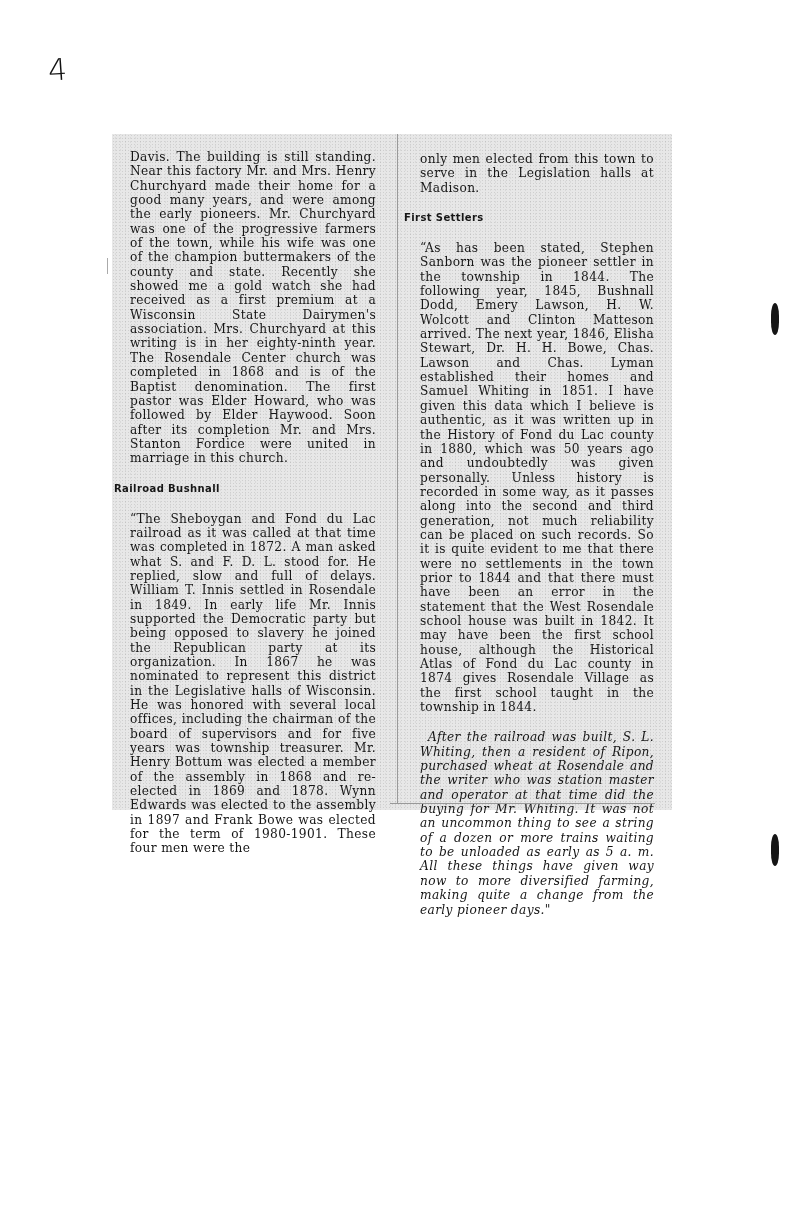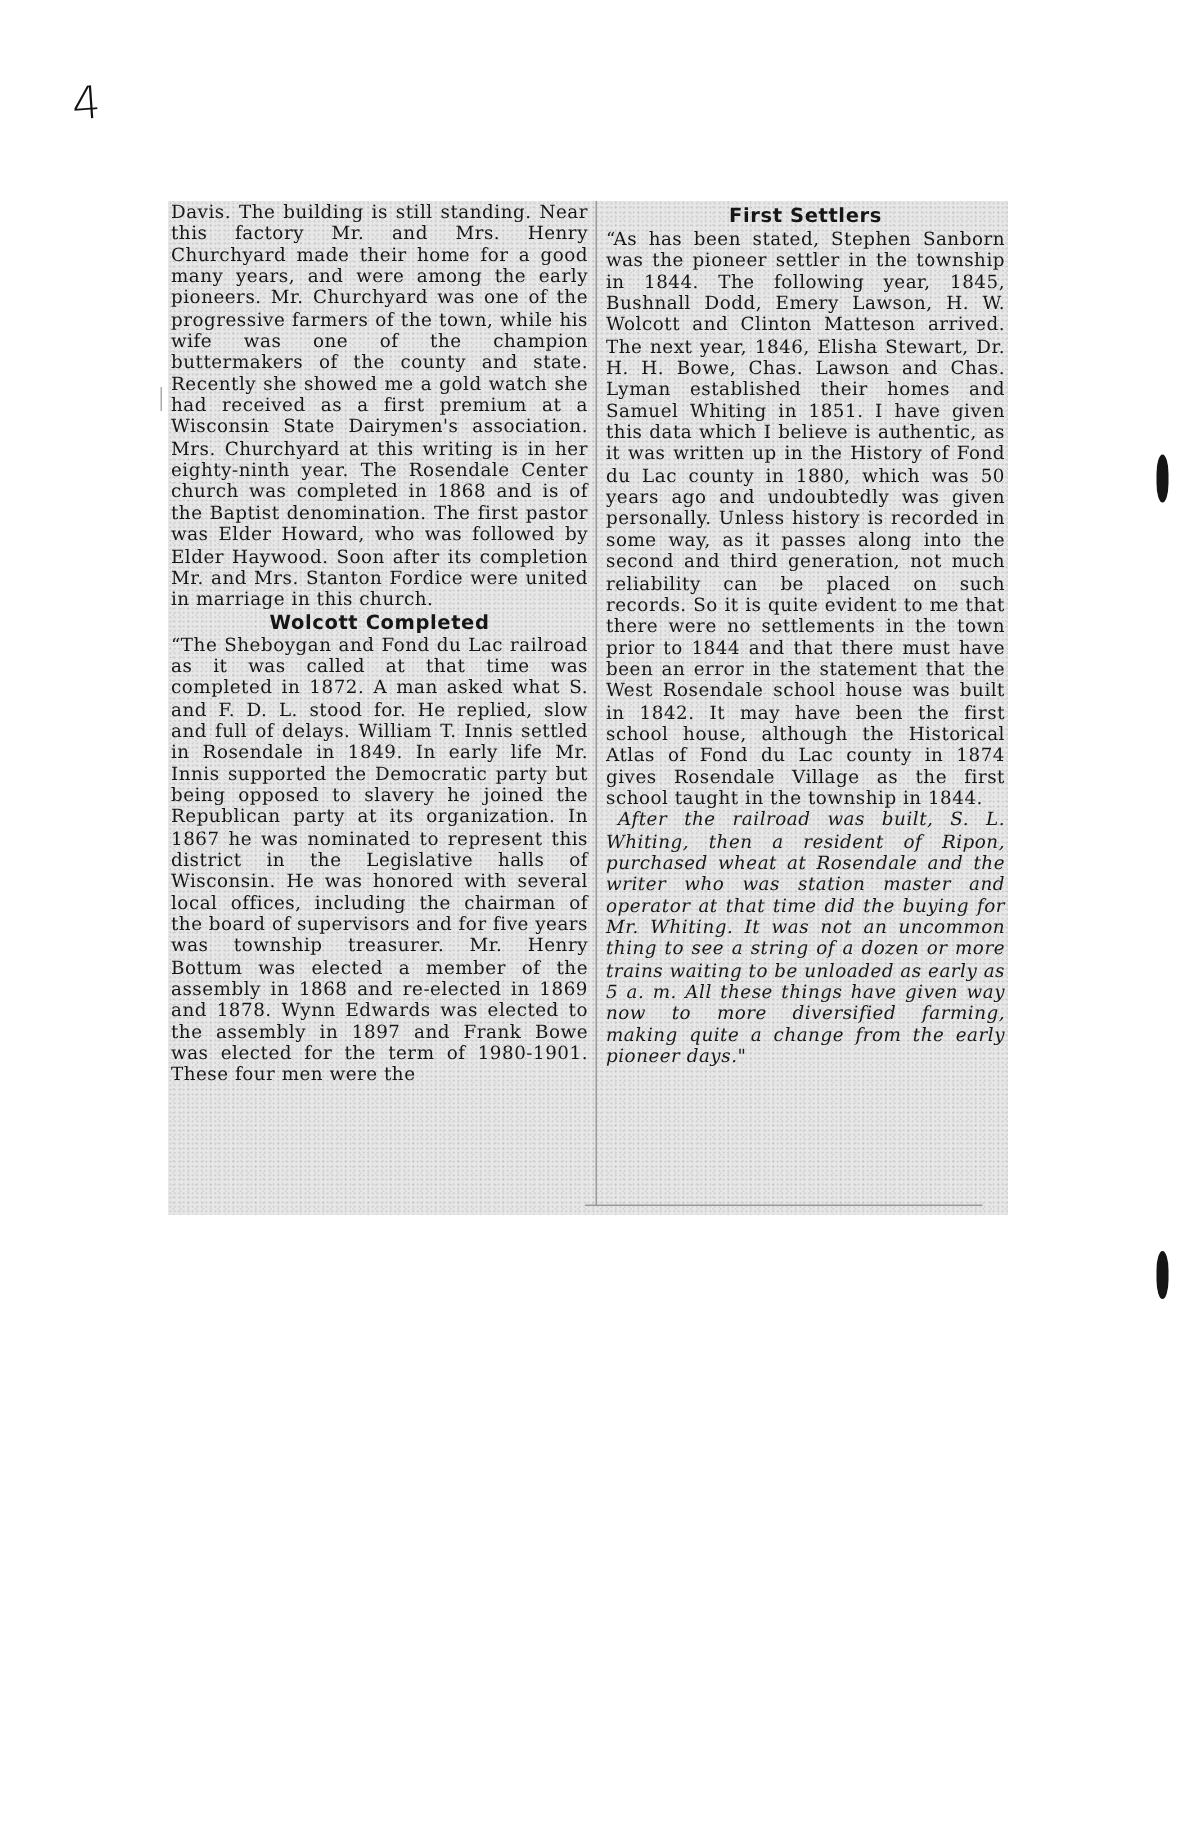--- a/index.html
+++ b/index.html
@@ -23,25 +23,25 @@
     .col {
       position: absolute; top: 0;
       font-size: 12.2px; line-height: 14.35px; color: #161616; text-align: justify;
       letter-spacing: 0.35px;
     }
     .col.left { left: 2px; width: 278px; }
     .col.right { left: 292px; width: 266px; top: 2px; }
     .col-rule {
       position: absolute; left: 285px; top: 0; width: 1px; height: 670px; background: #9a9a9a;
     }
-    .col p { margin: 0; }
+    .col p { margin: 16px; }
     .col p + p { text-indent: 8px; font-style: italic; }
     .col h3 {
-      margin: 2px 0 0 0; text-align: center; font-family: "DejaVu Sans", sans-serif;
-      font-size: 13px; font-weight: bold; letter-spacing: 0.4px; line-height: 14px;
+      margin: 2px 0 0 0; text-align: left; font-family: "DejaVu Sans", sans-serif;
+      font-size: 10px; font-weight: bold; letter-spacing: 0.4px; line-height: 14px;
     }
     .clip-rule-bottom {
       position: absolute; left: 390px; top: 803px; width: 265px; height: 1px; background: #999;
     }
     .margin-line {
       position: absolute; width: 1px; background: #aaa;
     }
     .hole {
       position: absolute; width: 8px; background: #151515; border-radius: 50% / 40%;
     }
@@ -49,25 +49,26 @@
 </head>
 <body>
 
 <div class="page-mark">4</div>
 
 <div class="margin-line" style="left:107px; top:258px; height:16px;"></div>
 
 <div class="clipping">
   <div class="col left">
     <p>Davis. The building is still standing. Near this factory Mr. and Mrs. Henry Churchyard made their home for a good many years, and were among the early pioneers. Mr. Churchyard was one of the progressive farmers of the town, while his wife was one of the champion buttermakers of the county and state. Recently she showed me a gold watch she had received as a first premium at a Wisconsin State Dairymen's association. Mrs. Churchyard at this writing is in her eighty-ninth year. The Rosendale Center church was completed in 1868 and is of the Baptist denomination. The first pastor was Elder Howard, who was followed by Elder Haywood. Soon after its completion Mr. and Mrs. Stanton Fordice were united in marriage in this church.</p>
-    <h3>Wolcott Completed</h3>
+    <h3>Railroad Bushnall</h3>
     <p>“The Sheboygan and Fond du Lac railroad as it was called at that time was completed in 1872. A man asked what S. and F. D. L. stood for. He replied, slow and full of delays. William T. Innis settled in Rosendale in 1849. In early life Mr. Innis supported the Democratic party but being opposed to slavery he joined the Republican party at its organization. In 1867 he was nominated to represent this district in the Legislative halls of Wisconsin. He was honored with several local offices, including the chairman of the board of supervisors and for five years was township treasurer. Mr. Henry Bottum was elected a member of the assembly in 1868 and re-elected in 1869 and 1878. Wynn Edwards was elected to the assembly in 1897 and Frank Bowe was elected for the term of 1980-1901. These four men were the</p>
   </div>
   <div class="col-rule"></div>
   <div class="col right">
+    <p>only men elected from this town to serve in the Legislation halls at Madison.</p>
     <h3>First Settlers</h3>
     <p>“As has been stated, Stephen Sanborn was the pioneer settler in the township in 1844. The following year, 1845, Bushnall Dodd, Emery Lawson, H. W. Wolcott and Clinton Matteson arrived. The next year, 1846, Elisha Stewart, Dr. H. H. Bowe, Chas. Lawson and Chas. Lyman established their homes and Samuel Whiting in 1851. I have given this data which I believe is authentic, as it was written up in the History of Fond du Lac county in 1880, which was 50 years ago and undoubtedly was given personally. Unless history is recorded in some way, as it passes along into the second and third generation, not much reliability can be placed on such records. So it is quite evident to me that there were no settlements in the town prior to 1844 and that there must have been an error in the statement that the West Rosendale school house was built in 1842. It may have been the first school house, although the Historical Atlas of Fond du Lac county in 1874 gives Rosendale Village as the first school taught in the township in 1844.</p>
     <p>After the railroad was built, S. L. Whiting, then a resident of Ripon, purchased wheat at Rosendale and the writer who was station master and operator at that time did the buying for Mr. Whiting. It was not an uncommon thing to see a string of a dozen or more trains waiting to be unloaded as early as 5 a. m. All these things have given way now to more diversified farming, making quite a change from the early pioneer days."</p>
   </div>
 </div>
 
 <div class="clip-rule-bottom"></div>
 
 <div class="hole" style="left:771px; top:303px; height:32px;"></div>
 <div class="hole" style="left:771px; top:834px; height:32px;"></div>

